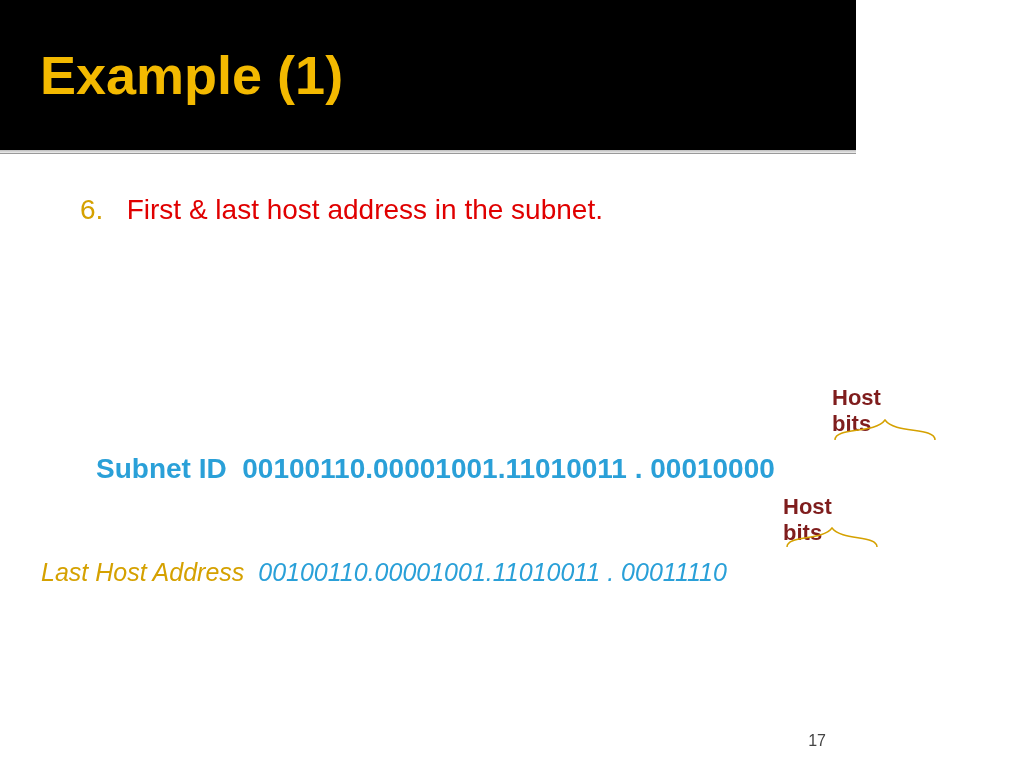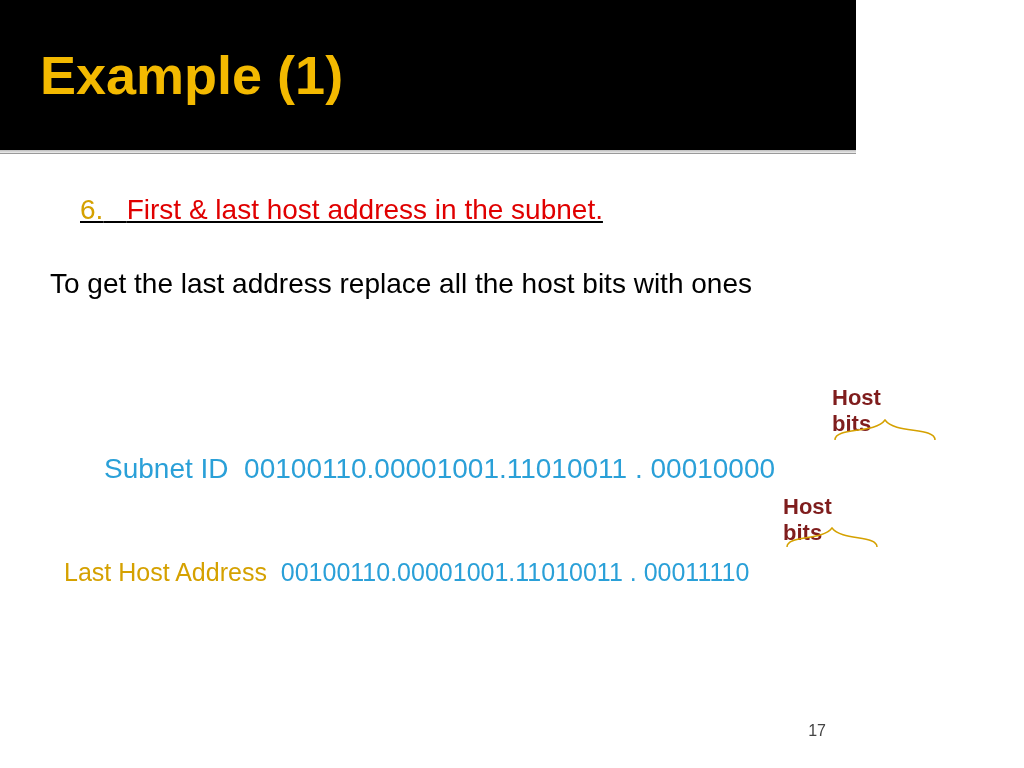--- a/index.html
+++ b/index.html
@@ -28,21 +28,20 @@
 
   .body {
     position: relative;
     padding: 40px 50px 0 50px;
   }
 
   .line6 {
     font-size: 28px;
     margin-bottom: 40px;
     margin-left: 30px;
-    text-decoration: underline;
   }
   .num { color: #d5a100; }
   .red { color: #e00000; }
 
   .para {
     font-size: 28px;
     color: #000;
     line-height: 1.3;
     margin-bottom: 10px;
   }
@@ -78,21 +77,21 @@
 
   .decimal-line {
     position: absolute;
     font-size: 25px;
     white-space: nowrap;
   }
 
   .pagenum {
     position: absolute;
     right: 30px;
-    bottom: 28px;
+    bottom: 18px;
     font-size: 16px;
     color: #444;
   }
 </style>
 </head>
 <body>
 
 <div class="slide">
 
   <div class="titlebar">
@@ -101,41 +100,40 @@
   <div class="divider"></div>
 
   <div class="body">
 
     <div class="line6">
       <span class="num">6.</span>&nbsp;&nbsp;
       <span class="red">First &amp; last host address in the subnet.</span>
     </div>
 
     <div class="para">
-      <span>To get the last address replace all the host bits with ones</span>
     </div>
 
   </div>
 
   <div class="hostbits-label" style="left:832px; top:385px;">Host bits</div>
   <svg class="brace" style="left:830px; top:412px;" width="110" height="30">
     <path d="M5,28 C5,15 45,22 55,8 C65,22 105,15 105,28"></path>
   </svg>
 
-  <div class="subnet-line" style="left:104px; top:453px;">
+  <div class="subnet-line" style="left:96px; top:453px;font-weight:bold;">
     <span>Subnet ID</span>&nbsp;
     <span>00100110.00001001.11010011 . 0001</span><span>0000</span>
   </div>
 
   <div class="hostbits-label" style="left:783px; top:494px;">Host bits</div>
   <svg class="brace" style="left:782px; top:521px;" width="100" height="28">
     <path d="M5,26 C5,14 40,20 50,7 C60,20 95,14 95,26"></path>
   </svg>
 
-  <div class="lasthost-line" style="left:64px; top:558px;">
+  <div class="lasthost-line" style="left:41px; top:558px;font-style:italic;">
     <span class="gold">Last Host Address</span>&nbsp;
     <span class="cyan">00100110.00001001.11010011 . 0001</span><span class="cyan">1110</span>
   </div>
 
 
   <div class="pagenum">17</div>
 
 </div>
 
 </body></html>

